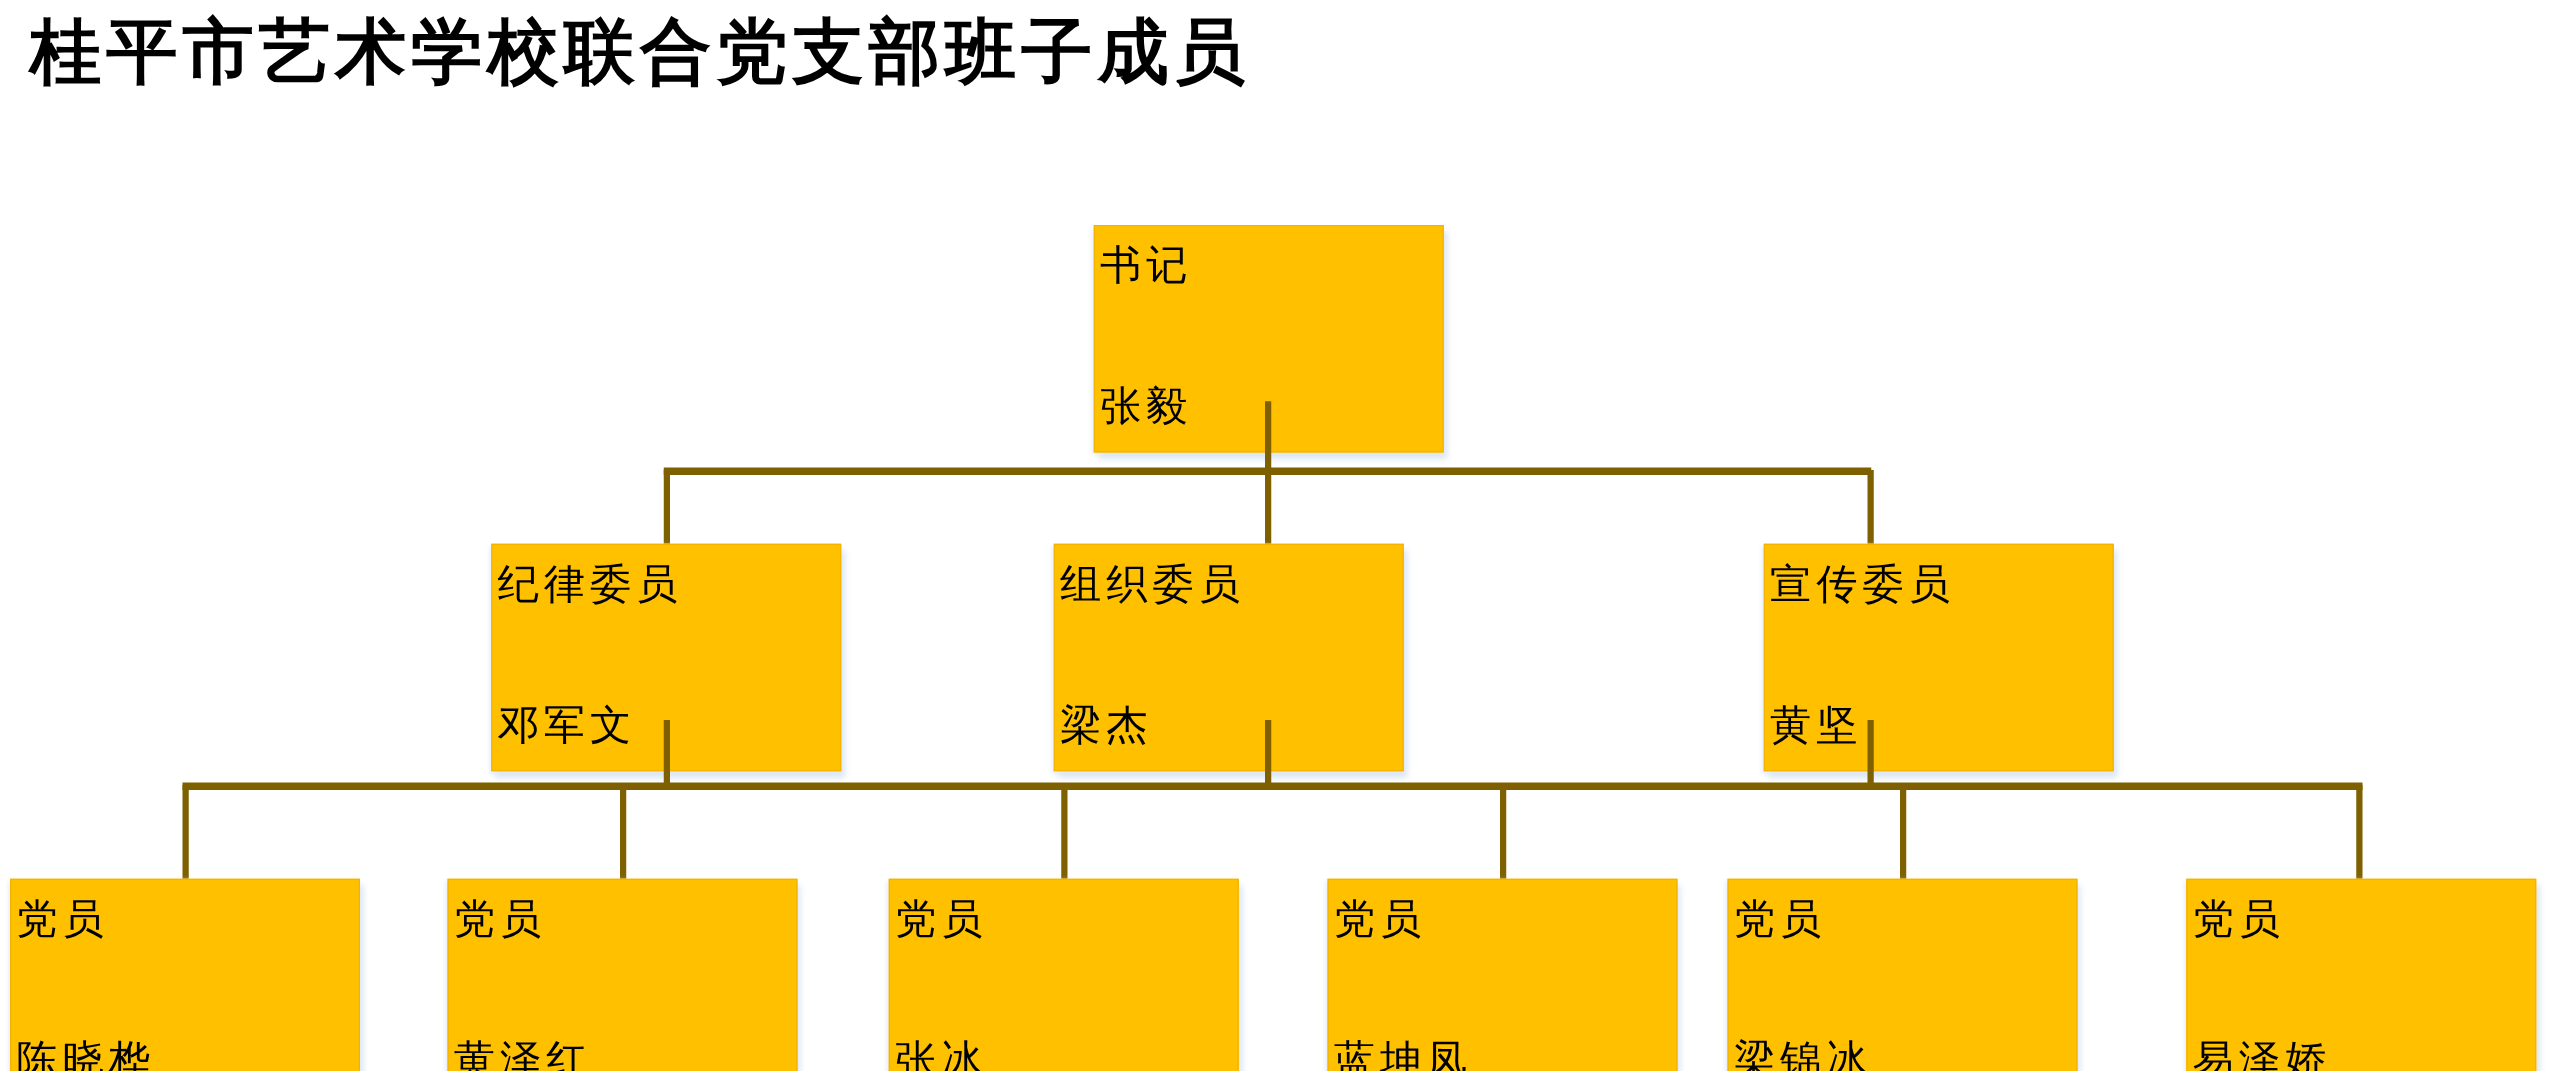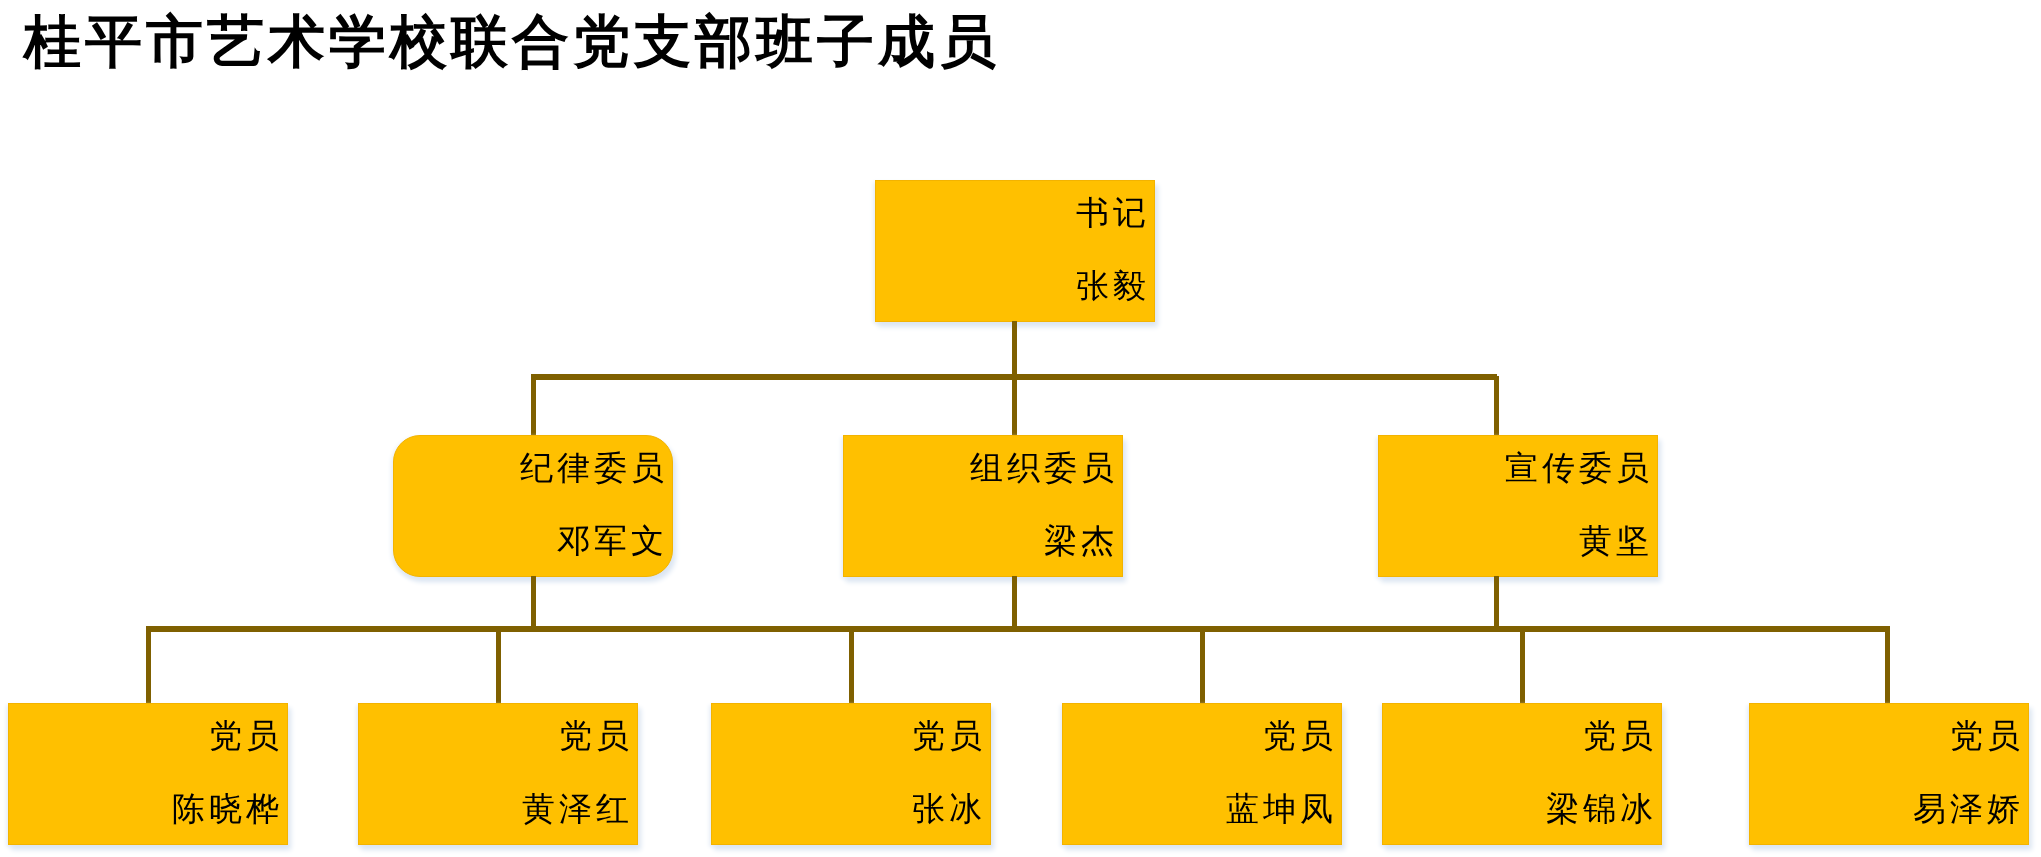--- a/index.html
+++ b/index.html
@@ -14,28 +14,28 @@
     text-align:left;
     font-family:"Liberation Sans","DejaVu Sans",sans-serif;
     font-weight:900;
     font-size:57px;
     letter-spacing:4px;
     color:#000000;
     padding-left:24px;
   }
   .node{
     position:absolute;
-    width:280px;height:142px;
+    width:280px;height:182px;
     background:#FFC000;
     border:1px solid #F3B300;
     box-sizing:border-box;
     box-shadow:3px 5px 5px #dce6f2, -2px 2px 4px #e8eff7;
     display:flex;flex-direction:column;
     justify-content:space-between;
-    align-items:flex-end;
+    align-items:flex-start;
     padding:16px 4px 18px 4px;
   }
   .node .role,.node .person{
     font-family:"Liberation Serif","DejaVu Serif",serif;
     font-size:33px;
     color:#000000;
     line-height:1;
     letter-spacing:4px;
     white-space:nowrap;
   }
@@ -55,29 +55,29 @@
   <span class="role">书记</span>
   <span class="person">张毅</span>
 </div>
 
 <div class="conn v" style="left:1012px;top:321px;height:55px;"></div>
 <div class="conn h" style="left:531px;top:374px;width:966px;"></div>
 <div class="conn v" style="left:531px;top:376px;height:59px;"></div>
 <div class="conn v" style="left:1012px;top:376px;height:59px;"></div>
 <div class="conn v" style="left:1494px;top:376px;height:59px;"></div>
 
-<div class="node" style="left:393px;top:435px;border-radius:27px;">
+<div class="node" style="left:393px;top:435px;">
   <span class="role">纪律委员</span>
   <span class="person">邓军文</span>
 </div>
 <div class="node" style="left:843px;top:435px;">
   <span class="role">组织委员</span>
   <span class="person">梁杰</span>
 </div>
-<div class="node" style="left:1378px;top:435px;">
+<div class="node" style="left:1411px;top:435px;">
   <span class="role">宣传委员</span>
   <span class="person">黄坚</span>
 </div>
 
 <div class="conn v" style="left:531px;top:576px;height:52px;"></div>
 <div class="conn v" style="left:1012px;top:576px;height:52px;"></div>
 <div class="conn v" style="left:1494px;top:576px;height:52px;"></div>
 <div class="conn h" style="left:146px;top:626px;width:1744px;"></div>
 <div class="conn v" style="left:146px;top:628px;height:75px;"></div>
 <div class="conn v" style="left:496px;top:628px;height:75px;"></div>

